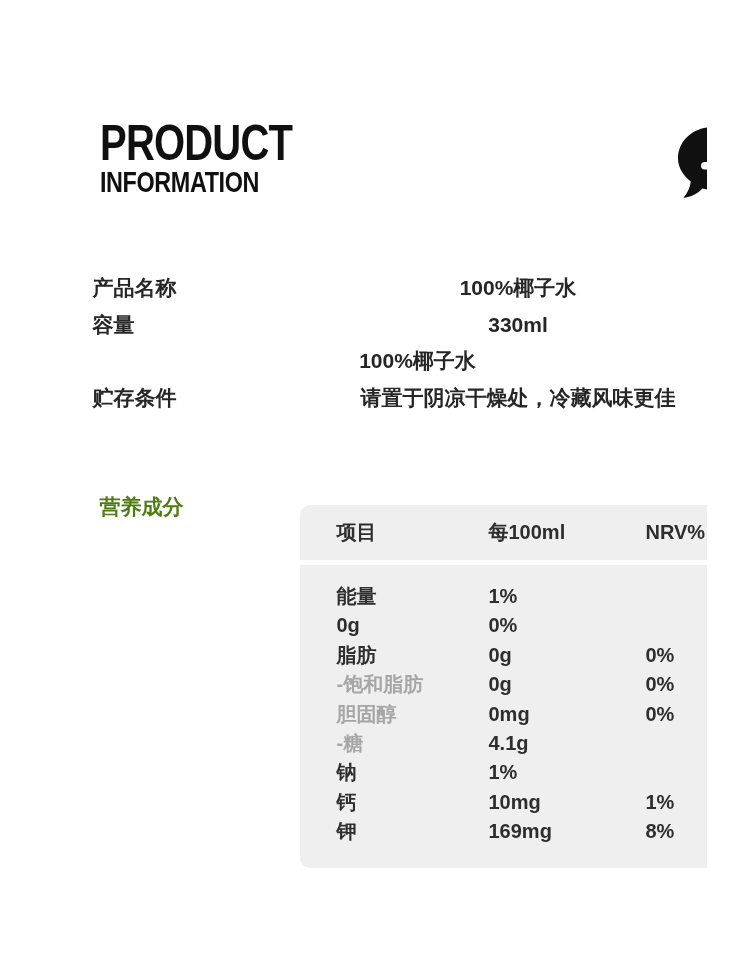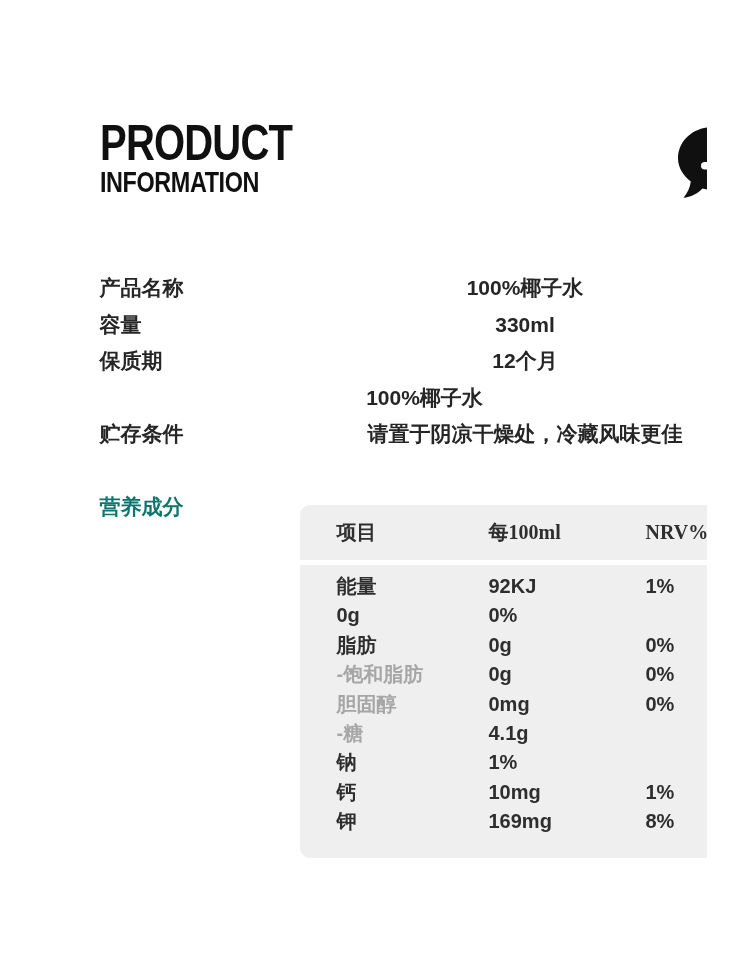--- a/index.html
+++ b/index.html
@@ -18,41 +18,40 @@
   }
   .title-line2{
     position:absolute;left:56px;top:167px;
     font-size:30px;line-height:1;font-weight:800;color:#101010;
     letter-spacing:-0.5px;transform:scaleX(0.78);transform-origin:left top;
     white-space:nowrap;
   }
   .bubble-icon{position:absolute;left:630px;top:124px;width:78px;height:74px;}
   .bubble-icon svg{display:block;width:100%;height:100%;}
   
-  .info-list{position:absolute;left:56px;top:270px;width:650px;}
+  .info-list{position:absolute;left:49px;top:270px;width:650px;}
   .info-row{display:flex;line-height:36.6px;font-size:21px;font-weight:600;color:#262626;}
   .info-label{flex:0 0 201px;}
   .info-value{flex:1;white-space:nowrap;text-align:center;}
   .section-label{
     position:absolute;left:56px;top:496px;
-    font-size:21px;line-height:22px;font-weight:600;color:#0f766e;
+    font-size:21px;line-height:22px;font-weight:600;color:#4d7c0f;
   }
   
   .ntable{position:absolute;left:256px;top:505px;width:440px;}
   .nthead{
     height:55px;background:#efefef;border-radius:10px 10px 0 0;
     display:grid;grid-template-columns:152px 157px 1fr;align-items:center;
     padding:0 8px 0 37px;box-sizing:border-box;
     font-size:20px;font-weight:600;color:#2e2e2e;
     margin-bottom:5px;
-    font-family:Liberation Serif, serif;
   }
   .ntbody{
     background:#efefef;border-radius:0 0 10px 10px;
-    padding:7px 8px 21px 37px;box-sizing:border-box;
+    padding:17px 8px 21px 37px;box-sizing:border-box;
   }
   .nrow{
     display:grid;grid-template-columns:152px 157px 1fr;
     line-height:29.4px;font-size:20px;font-weight:600;color:#2e2e2e;
   }
   .nrow .muted{color:#a6a6a6;font-weight:700;}
 </style>
 </head>
 <body>
 
@@ -72,44 +71,39 @@
   <div class="info-list">
     <div class="info-row">
       <div class="info-label">产品名称</div>
       <div class="info-value">100%椰子水</div>
     </div>
     <div class="info-row">
       <div class="info-label">容量</div>
       <div class="info-value">330ml</div>
     </div>
     <div class="info-row">
-      <div class="info-label">保质期</div>
-      <div class="info-value">12个月</div>
-    </div>
-    <div class="info-row">
       <div class="info-value">100%椰子水</div>
     </div>
     <div class="info-row">
       <div class="info-label">贮存条件</div>
       <div class="info-value">请置于阴凉干燥处，冷藏风味更佳</div>
     </div>
   </div>
 
   <div class="section-label">营养成分</div>
 
   <div class="ntable">
     <div class="nthead">
       <div>项目</div>
       <div>每100ml</div>
       <div>NRV%</div>
     </div>
     <div class="ntbody">
       <div class="nrow">
         <div>能量</div>
-        <div>92KJ</div>
         <div>1%</div>
       </div>
       <div class="nrow">
         <div>0g</div>
         <div>0%</div>
       </div>
       <div class="nrow">
         <div>脂肪</div>
         <div>0g</div>
         <div>0%</div>

